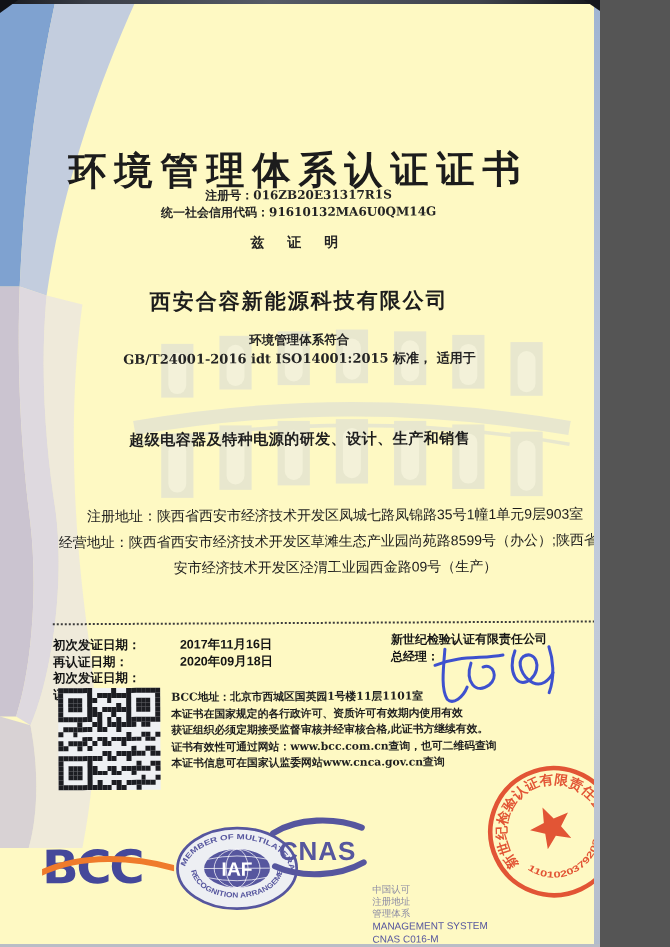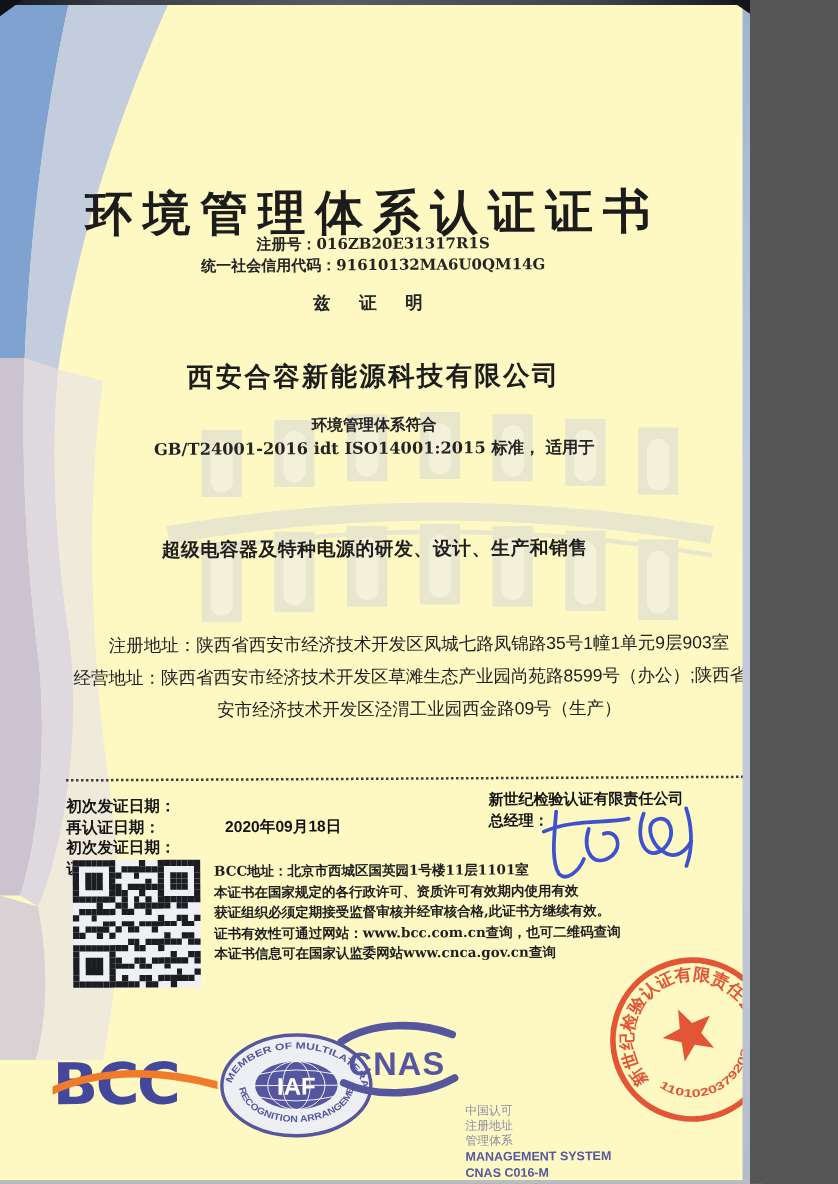--- a/index.html
+++ b/index.html
@@ -55,21 +55,21 @@
   .notes p{margin:0;line-height:16.6px;white-space:nowrap;}
   
   .bcc{position:absolute;top:838px;left:40px;width:132px;height:60px;}
   .bcc .txt{display:block;font-family:"DejaVu Sans",sans-serif;font-weight:800;font-size:46px;
     line-height:56px;color:#44489a;letter-spacing:-2px;transform:scaleX(1.04);transform-origin:left;}
   .bcc svg{position:absolute;inset:0;}
   .iaf{position:absolute;top:824px;left:168px;width:134px;height:88px;}
   .cnas{position:absolute;top:814px;left:266px;width:100px;height:70px;}
   .cnas-caption{position:absolute;top:836px;left:370px;width:130px;margin-top:48px;}
   .cnas-caption .cn{font-size:9.5px;line-height:12px;color:#8b8ba4;margin:0;}
-  .cnas-caption .en{font-size:10px;line-height:13px;font-weight:700;color:#56569e;margin:0;}
+  .cnas-caption .en{font-size:10px;line-height:13px;font-weight:400;color:#56569e;margin:0;}
   
   .seal{position:absolute;top:764px;left:483px;width:138px;height:138px;
     transform:rotate(-25deg);opacity:0.93;z-index:4;}
 </style>
 </head>
 <body>
 
 <div class="page">
 
   <svg class="decor" viewBox="0 0 670 947">
@@ -148,20 +148,21 @@
     <div class="addresses">
       <p><span>注册地址：</span><span>陕西省西安市经济技术开发区凤城七路凤锦路35号1幢1单元9层903室</span></p>
       <p><span>经营地址：</span><span>陕西省西安市经济技术开发区草滩生态产业园尚苑路8599号（办公）;陕西省西安市经济技术开发区泾渭工业园西金路09号（生产）</span></p>
     </div>
 
     <div class="divider"></div>
 
     <div class="dates">
       <div class="row">
           <span class="lab">初次发证日期：</span>
+          <span class="val">2017年11月16日</span>
         </div>
       <div class="row">
           <span class="lab">再认证日期：</span>
           <span class="val">2020年09月18日</span>
         </div>
       <div class="row">
           <span class="lab">初次发证日期：</span>
         </div>
       <div class="row">
           <span class="lab">证书有效期至：</span>

